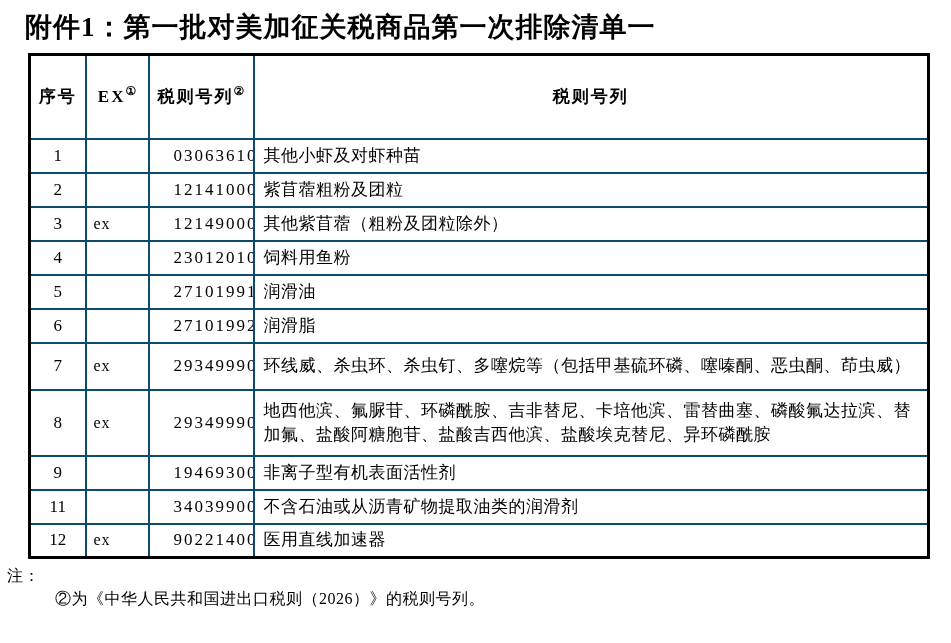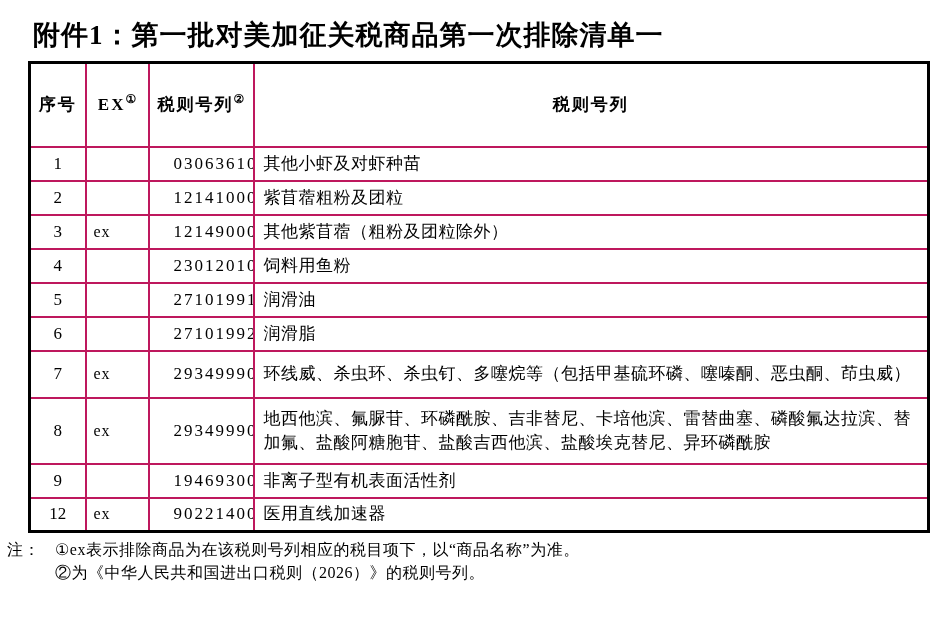--- a/index.html
+++ b/index.html
@@ -10,38 +10,38 @@
     font-family: "Liberation Serif", "DejaVu Serif", serif;
   }
   .page {
     position: relative;
     width: 951px;
     height: 643px;
     background: #ffffff;
     overflow: hidden;
   }
   .doc-title {
-    margin: 8px;
+    margin: 0;
     padding: 9px 0 0 25px;
     font-size: 27px;
     font-weight: bold;
     letter-spacing: 1px;
     line-height: 36px;
     white-space: nowrap;
   }
   table.excl-table {
     margin: 8px 0 0 28px;
     width: 899px;
     border-collapse: collapse;
     table-layout: fixed;
     border: 3px solid #000;
   }
   table.excl-table th,
   table.excl-table td {
-    border: 2px solid #be185d;
+    border: 2px solid #0c4a6e;
     vertical-align: middle;
     overflow: hidden;
   }
   thead tr { height: 84px; }
   thead th {
     font-size: 17px;
     font-weight: bold;
     text-align: center;
     letter-spacing: 2px;
   }
@@ -141,31 +141,36 @@
       <td class="c-code">29349990</td>
       <td class="c-name">地西他滨、氟脲苷、环磷酰胺、吉非替尼、卡培他滨、雷替曲塞、磷酸氟达拉滨、替加氟、盐酸阿糖胞苷、盐酸吉西他滨、盐酸埃克替尼、异环磷酰胺</td>
     </tr>
         <tr>
       <td class="c-index">9</td>
       <td class="c-ex"></td>
       <td class="c-code">19469300</td>
       <td class="c-name">非离子型有机表面活性剂</td>
     </tr>
         <tr>
+      <td class="c-index">11</td>
+      <td class="c-ex"></td>
+      <td class="c-code">34039900</td>
+      <td class="c-name">不含石油或从沥青矿物提取油类的润滑剂</td>
+    </tr>
+        <tr>
       <td class="c-index">12</td>
       <td class="c-ex">ex</td>
       <td class="c-code">90221400</td>
       <td class="c-name">医用直线加速器</td>
     </tr>
       </tbody>
   </table>
 
   <div class="notes">
     <div class="note-line">
       <span class="note-prefix">注：</span>
-      <span>①ex表示排除商品为在该税则号列相应的税目项下，以“商品名称”为准。</span>
     </div>
     <div class="note-indent">
       <span>②为《中华人民共和国进出口税则（2026）》的税则号列。</span>
     </div>
   </div>
 
 </div>
 
 </body></html>

